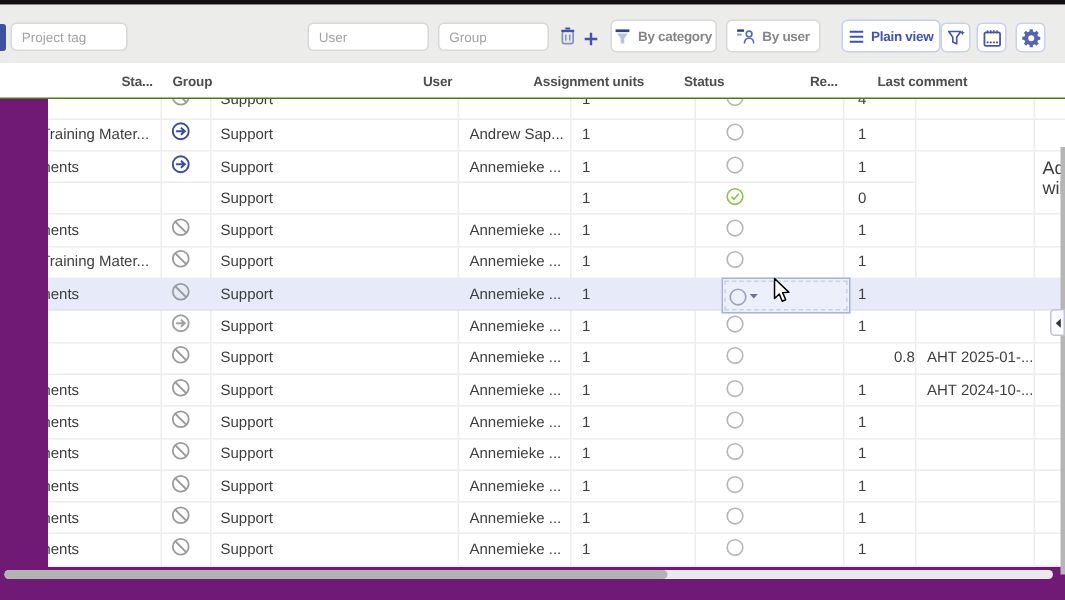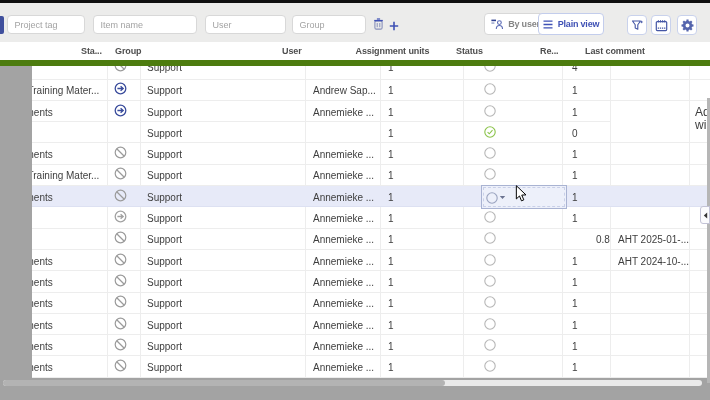--- a/index.html
+++ b/index.html
@@ -1,18 +1,18 @@
 <!DOCTYPE html>
 <html><head>
 <meta charset="utf-8">
 <style>
   html,body{margin:0;padding:0;}
   .app{
     position:relative;width:710px;height:400px;overflow:hidden;
-    background:#a3a3a3;font-family:"Liberation Sans",sans-serif;
+    background:#701a75;font-family:"Liberation Sans",sans-serif;
     -webkit-font-smoothing:antialiased;
   }
   .abs{position:absolute;}
   
   .top-strip{left:0;top:0;width:710px;height:3px;background:#101010;}
   
   .toolbar{left:0;top:3px;width:710px;height:39px;background:#ececeb;}
   .edge-sliver{left:0;top:13px;width:4px;height:18px;background:#40509d;border-radius:0 2px 2px 0;}
   .filter-input{
     position:absolute;top:12px;height:19px;background:#ffffff;
@@ -29,21 +29,21 @@
     font-family:"Liberation Sans",sans-serif;font-size:9px;font-weight:bold;
     color:#868686;letter-spacing:-0.2px;padding:0;
   }
   .view-btn.active{border-color:#c3cdec;color:#3f51b5;}
   .sq-btn{
     position:absolute;top:12px;width:20px;height:20px;box-sizing:border-box;
     background:#ffffff;border:1px solid #c9d2ec;border-radius:4px;
     display:flex;align-items:center;justify-content:center;padding:0;
   }
   
-  .thead{left:0;top:42px;width:710px;height:24px;background:#ffffff;border-bottom:6px solid #4d7c0f;box-sizing:border-box;}
+  .thead{left:0;top:42px;width:710px;height:24px;background:#ffffff;border-bottom:1px solid #4d7c0f;box-sizing:border-box;}
   .th{
     position:absolute;top:50%;transform:translateY(-50%);white-space:nowrap;
     font-size:9px;font-weight:bold;color:#4e4e4e;letter-spacing:-0.1px;
   }
   
   .tbody{left:0;top:66px;width:710px;height:312px;overflow:hidden;background:#ffffff;margin-left:32px;}
   .vline{position:absolute;top:0;width:1px;background:#ededed;}
   .row{position:absolute;left:0;width:710px;box-sizing:border-box;}
   .row .rb{position:absolute;left:0;bottom:0;width:701px;height:1px;background:#ededed;}
   .row.hl{background:#e7eaf8;}
@@ -81,48 +81,54 @@
 </head>
 <body>
 
 <div class="app">
 
   <div class="abs top-strip"></div>
 
   <div class="abs toolbar">
     <div class="abs edge-sliver"></div>
     <input class="filter-input" style="left: 7px; width: 78px;" placeholder="Project tag">
-    <input class="filter-input" style="left: 93px; width: 104px;" placeholder="Item name">
     <input class="filter-input" style="left: 205px; width: 81px;" placeholder="User">
     <input class="filter-input" style="left: 292px; width: 74px;" placeholder="Group">
 
     <button class="tb-iconbtn" style="left:373px;top:15px;">
       <svg width="11" height="12" viewBox="0 0 11 12">
         <rect x="1.9" y="2.9" width="7.2" height="8.2" rx="1.4" fill="none" stroke="#8790ba" stroke-width="1.1"></rect>
         <path d="M1.2 2.6 L9.8 2.6" stroke="#3f51b5" stroke-width="1.4"></path>
         <path d="M3.9 1 L7.1 1" stroke="#3f51b5" stroke-width="1.2"></path>
         <path d="M4.2 5 L4.2 9.2 M6.8 5 L6.8 9.2" stroke="#8790ba" stroke-width="1"></path>
       </svg>
     </button>
     <button class="tb-iconbtn" style="left:389px;top:16px;">
       <svg width="10" height="10" viewBox="0 0 10 10">
         <path d="M5 0.8 L5 9.2 M0.8 5 L9.2 5" stroke="#3f51b5" stroke-width="1.6"></path>
       </svg>
     </button>
 
+    <button class="view-btn" style="left:407px;width:71px;">
+      <svg width="10" height="11" viewBox="0 0 10 11">
+        <rect x="0.4" y="0.6" width="9.2" height="1.8" fill="#2e3f8f"></rect>
+        <path d="M1.4 3.4 L8.6 3.4 L6.2 6.6 L6.2 10 L3.8 10 L3.8 6.6 Z" fill="#b9c4e0"></path>
+      </svg>
+      <span>By category</span>
+    </button>
     <button class="view-btn" style="left:484px;width:63px;">
       <svg width="12" height="11" viewBox="0 0 12 11">
         <rect x="0.4" y="0.6" width="4.6" height="1.6" fill="#2e3f8f"></rect>
         <rect x="0.4" y="3.4" width="3" height="1.3" fill="#8e9ac6"></rect>
         <circle cx="8.4" cy="3.6" r="1.9" fill="none" stroke="#5b6bb5" stroke-width="1.1"></circle>
         <path d="M5.3 10 C5.3 7.6 6.6 6.5 8.4 6.5 C10.2 6.5 11.5 7.6 11.5 10" fill="none" stroke="#5b6bb5" stroke-width="1.1"></path>
       </svg>
       <span>By user</span>
     </button>
-    <button class="view-btn active" style="left:538px;width:66px;justify-content:center;">
+    <button class="view-btn active" style="left:561px;width:66px;justify-content:center;">
       <svg width="10" height="9" viewBox="0 0 10 9">
         <path d="M0.5 1.2 L9.5 1.2 M0.5 4.5 L9.5 4.5 M0.5 7.8 L9.5 7.8" stroke="#3f51b5" stroke-width="1.3"></path>
       </svg>
       <span>Plain view</span>
     </button>
 
     <button class="sq-btn" style="left:627px;">
       <svg width="13" height="13" viewBox="0 0 13 13">
         <path d="M1.5 2 L9.5 2 L6.8 5.8 L6.8 10.2 L4.2 9 L4.2 5.8 Z" fill="none" stroke="#4456a5" stroke-width="1.1" stroke-linejoin="round"></path>
         <path d="M10.6 1.2 L11.1 2.4 L12.3 2.9 L11.1 3.4 L10.6 4.6 L10.1 3.4 L8.9 2.9 L10.1 2.4 Z" fill="#4456a5"></path>

